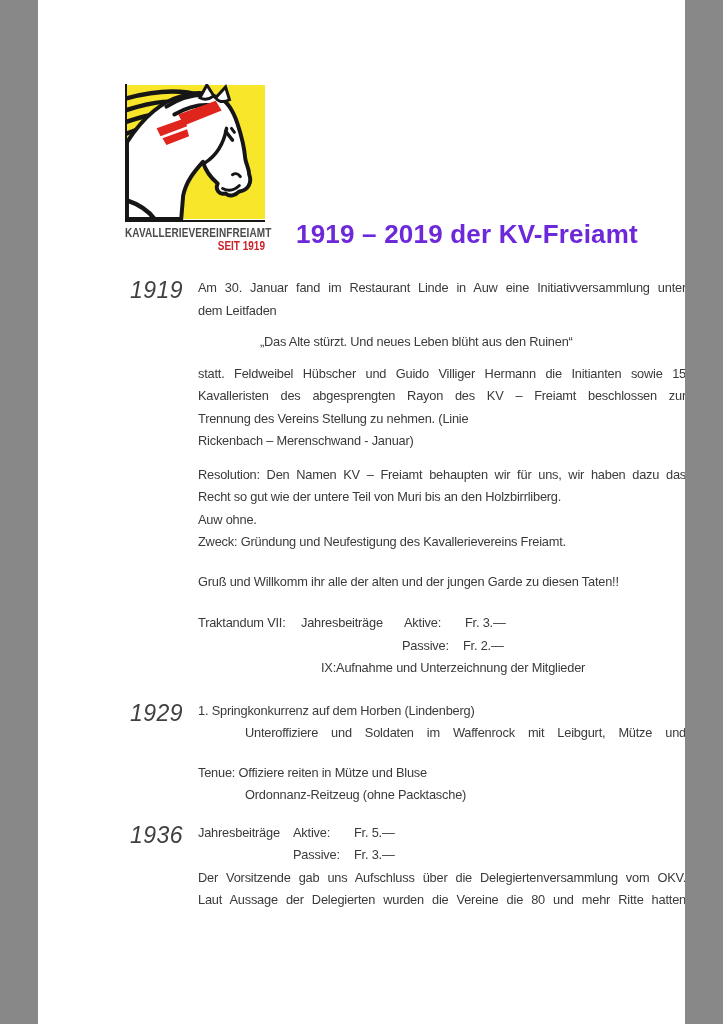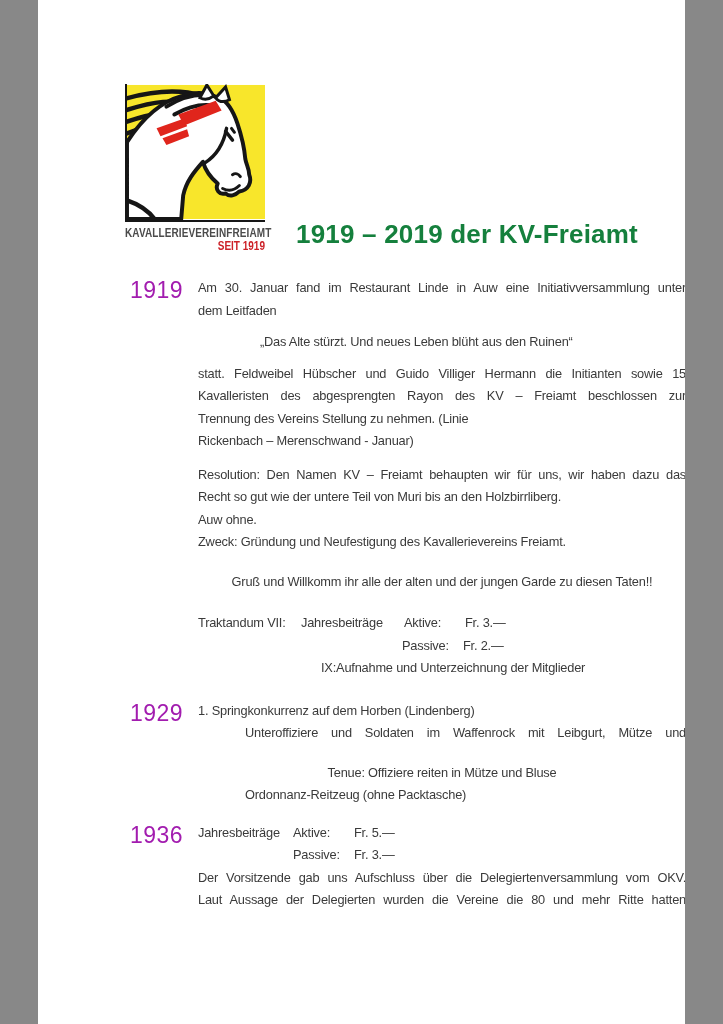--- a/index.html
+++ b/index.html
@@ -27,37 +27,37 @@
     transform:scaleY(1.28);transform-origin:top left;
     letter-spacing:0.1px;white-space:nowrap;
   }
   .logo-since{
     width:140px;text-align:right;margin-top:3px;
     font-size:10px;font-weight:bold;color:#cc2128;
     transform:scaleY(1.25);transform-origin:top right;
   }
   .title{
     position:absolute;left:258px;top:219px;margin:0;
-    font-size:26px;font-weight:bold;color:#15803d;
+    font-size:26px;font-weight:bold;color:#6d28d9;
     white-space:nowrap;letter-spacing:0.2px;
   }
   
   .doc-body{position:absolute;left:92px;top:277px;width:556px;}
   .sec{display:grid;grid-template-columns:68px 488px;}
   .year{
-    font-size:23px;line-height:24px;color:#a21caf;
-    letter-spacing:0.5px;padding-top:1px;
+    font-size:23px;line-height:24px;color:#404040;
+    letter-spacing:0.5px;padding-top:1px;font-style:italic;
   }
   .content{font-size:12.8px;letter-spacing:-0.2px;line-height:22.5px;}
   .ln{min-height:22.5px;}
   .j{text-align:justify;text-align-last:justify;}
   .quote{padding-left:62px;margin-top:9px;margin-bottom:9px;}
   .ind47{padding-left:47px;}
   .mt11{margin-top:11px;}
-  .mt17{margin-top:17px;text-align:center;}
+  .mt17{margin-top:17px;}
   .mt19{margin-top:19px;}
   .sec-1929{margin-top:20px;}
   .sec-1936{margin-top:15px;}
   .tb{display:inline-block;}
   .w103{width:103px;}
   .w61{width:61px;}
   .w204{width:204px;}
   .w123{width:123px;}
   .w95{width:95px;}
   .ix{margin-right:0;}

